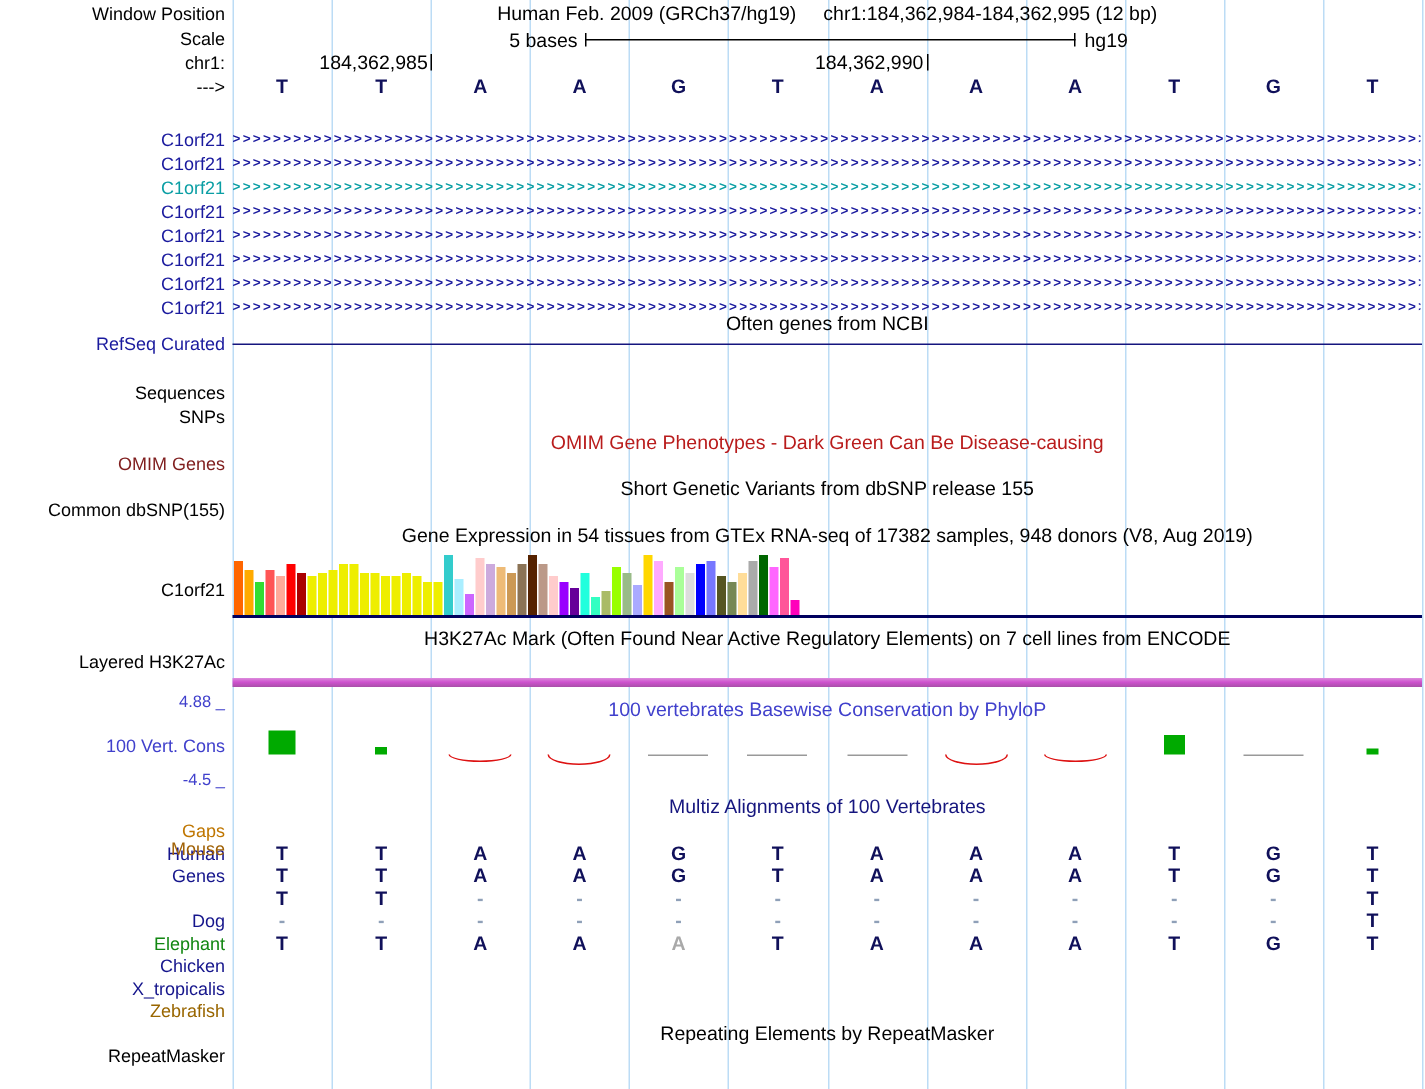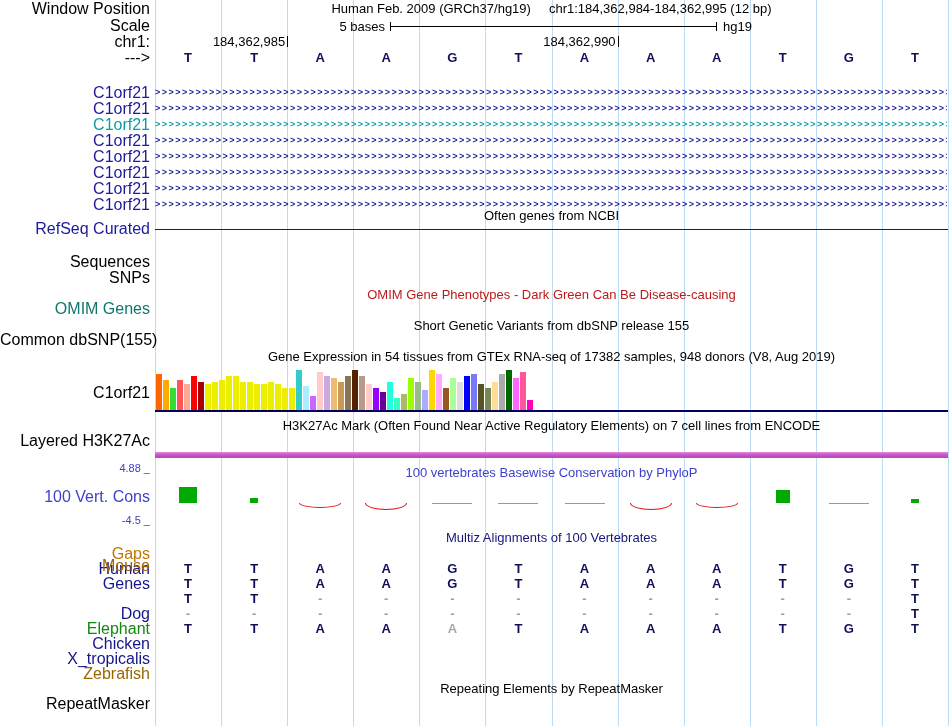--- a/index.html
+++ b/index.html
@@ -1,19 +1,19 @@
 <!DOCTYPE html>
 <html><head>
 <meta charset="utf-8">
 <style>
   html,body{margin:0;padding:0}
   body{font-family:"Liberation Sans","DejaVu Sans",sans-serif;background:#fff}
   #screen{position:relative;width:950px;height:726px;overflow:hidden;background:#fff;color:#000;font-size:13px}
   .vline{position:absolute;top:0;height:726px;width:1px;background:#bcdcf5;z-index:0}
-  .lbl{position:absolute;left:0;width:150px;text-align:right;line-height:14px;font-size:16px;white-space:nowrap;z-index:2}
+  .lbl{position:absolute;left:0;width:150px;text-align:right;line-height:14px;font-size:12px;white-space:nowrap;z-index:2}
   .small{font-size:11px}
   .mid{font-size:12px}
   .title{position:absolute;left:155px;width:793px;text-align:center;line-height:13px;font-size:13px;z-index:2;white-space:nowrap}
   .tgap{display:inline-block;width:18px}
   .scaletext{position:absolute;top:20px;right:565px;line-height:13px;z-index:2}
   .hg19{position:absolute;top:20px;left:723px;line-height:13px;z-index:2}
   .bracket{position:absolute;left:390px;top:26px;width:327px;height:1px;background:#000;z-index:2}
   .bracket:before,.bracket:after{content:"";position:absolute;top:-4px;width:1px;height:9px;background:#000}
   .bracket:before{left:0}
   .bracket:after{right:0}
@@ -50,21 +50,21 @@
 
 
   <div class="title small" style="top:209px">Often genes from NCBI</div>
   <div class="lbl" style="top:222px;color:#1a1a9e">RefSeq Curated</div>
   <div class="hline" style="top:229px;background:#15157e"></div>
 
   <div class="lbl" style="top:255px">Sequences</div>
   <div class="lbl" style="top:271px">SNPs</div>
 
   <div class="title" style="top:288px;color:#b91c1c">OMIM Gene Phenotypes - Dark Green Can Be Disease-causing</div>
-  <div class="lbl" style="top:302px;color:#0f766e">OMIM Genes</div>
+  <div class="lbl" style="top:302px;color:#7f1d1d">OMIM Genes</div>
 
   <div class="title small" style="top:319px">Short Genetic Variants from dbSNP release 155</div>
   <div class="lbl" style="top:333px">Common dbSNP(155)</div>
 
   <div class="title" style="top:350px">Gene Expression in 54 tissues from GTEx RNA-seq of 17382 samples, 948 donors (V8, Aug 2019)</div>
   <div class="lbl" style="top:386px">C1orf21</div>
   <div class="hline" style="top:410px;height:2px;background:#00005e"></div>
 
   <div class="title" style="top:419px">H3K27Ac Mark (Often Found Near Active Regulatory Elements) on 7 cell lines from ENCODE</div>
   <div class="lbl" style="top:434px">Layered H3K27Ac</div>

